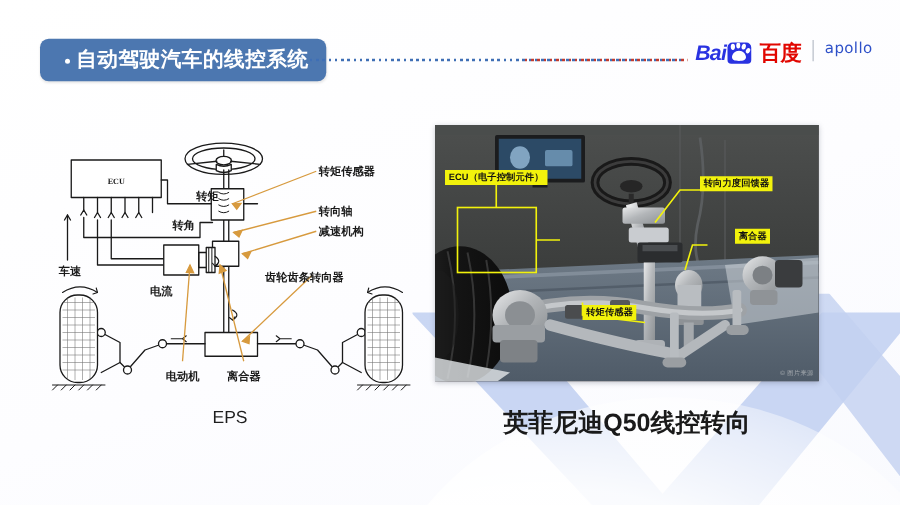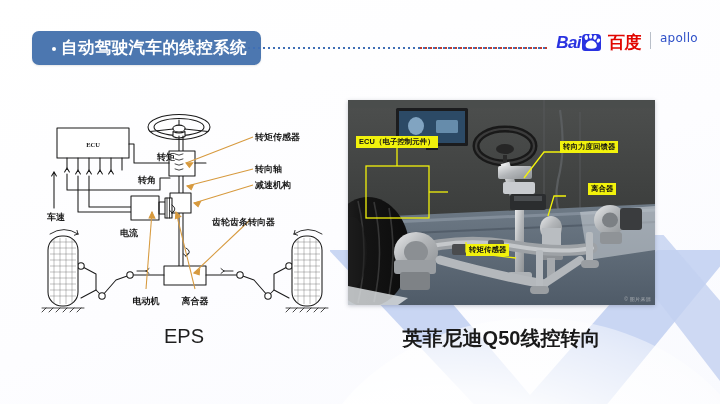--- a/index.html
+++ b/index.html
@@ -158,21 +158,21 @@
     top: 108px;
     width: 300px;
     height: 205px;
   }
   .eps-caption {
     position: absolute;
     left: 34px;
     top: 325px;
     width: 300px;
     text-align: center;
-    font-size: 20px;
+    font-size: 14px;
     color: #1e1e1e;
     font-weight: 500;
   }
 
   
   .photo-frame {
     position: absolute;
     left: 348px;
     top: 100px;
     width: 307px;

